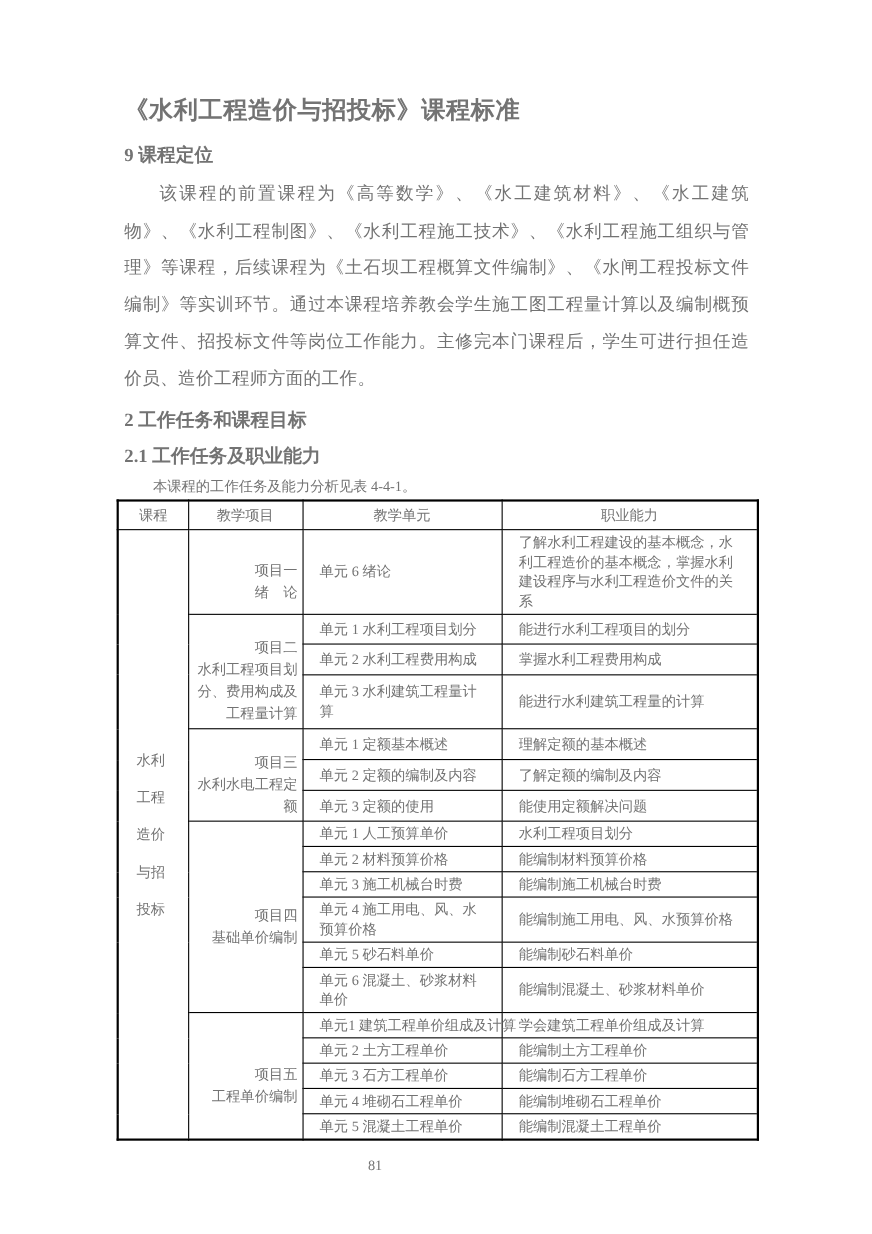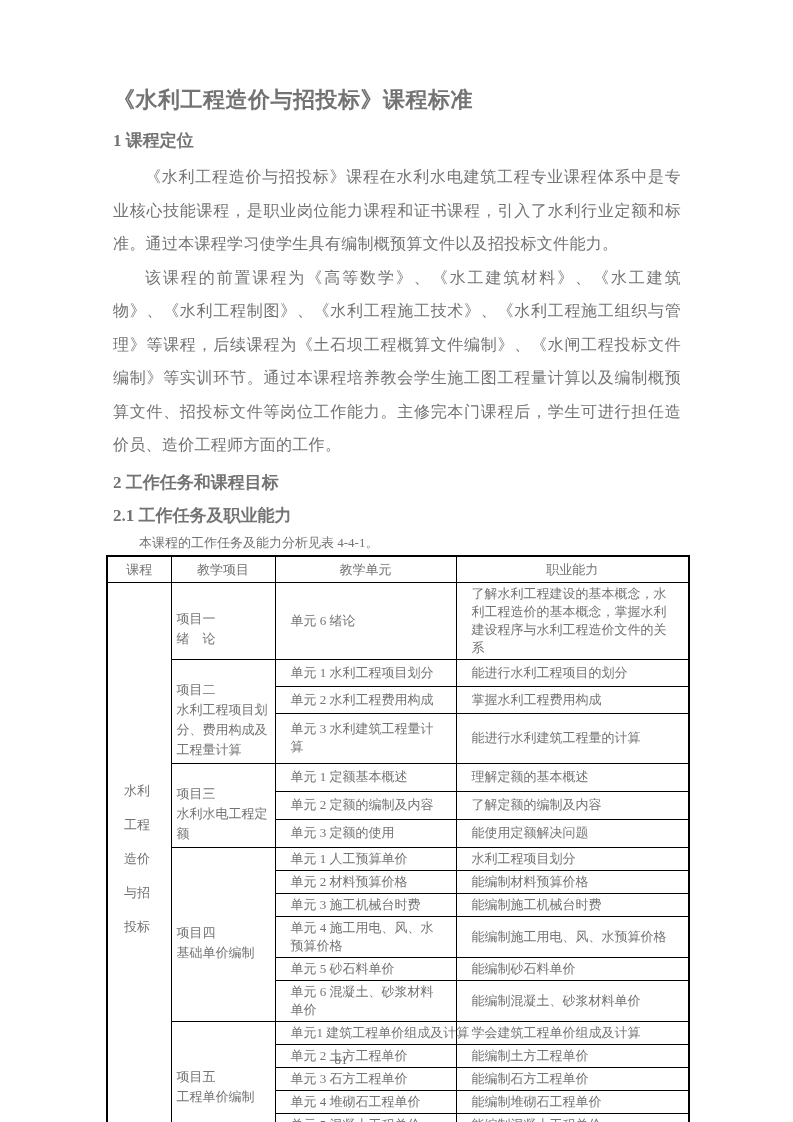--- a/index.html
+++ b/index.html
@@ -84,21 +84,21 @@
     text-align: center;
     padding: 4px 2px;
     line-height: 17px;
   }
   td.course {
     text-align: left;
     padding: 2px 16px;
     line-height: 34px;
   }
   td.project {
-    text-align: left;
+    text-align: right;
     padding: 20px 4px 3px 5px;
     line-height: 20px;
   }
   td.unit, td.ability {
     text-align: left;
     padding: 2px 15px;
     line-height: 18px;
   }
   td.nw { word-break: keep-all; white-space: nowrap; }
   .footer {
@@ -111,23 +111,22 @@
   }
 </style>
 </head>
 <body>
 
 <div class="page">
   <div class="content">
 
     <div class="doc-title">《水利工程造价与招投标》课程标准</div>
 
-    <div class="h-level1">1  课程定位</div>
-
-    <p class="body-para">《水利工程造价与招投标》课程在水利水电建筑工程专业课程体系中是专业核心技能课程，是职业岗位能力课程和证书课程，引入了水利行业定额和标准。通过本课程学习使学生具有编制概预算文件以及招投标文件能力。</p>
+    <div class="h-level1">9  课程定位</div>
+
     <p class="body-para">该课程的前置课程为《高等数学》、《水工建筑材料》、《水工建筑物》、《水利工程制图》、《水利工程施工技术》、《水利工程施工组织与管理》等课程，后续课程为《土石坝工程概算文件编制》、《水闸工程投标文件编制》等实训环节。通过本课程培养教会学生施工图工程量计算以及编制概预算文件、招投标文件等岗位工作能力。主修完本门课程后，学生可进行担任造价员、造价工程师方面的工作。</p>
 
     <div class="h-level1" style="margin-top:10px">2  工作任务和课程目标</div>
     <div class="h-level2">2.1  工作任务及职业能力</div>
 
     <p class="lead-para">本课程的工作任务及能力分析见表 4-4-1。</p>
 
 
     <table class="analysis">
       <colgroup>

